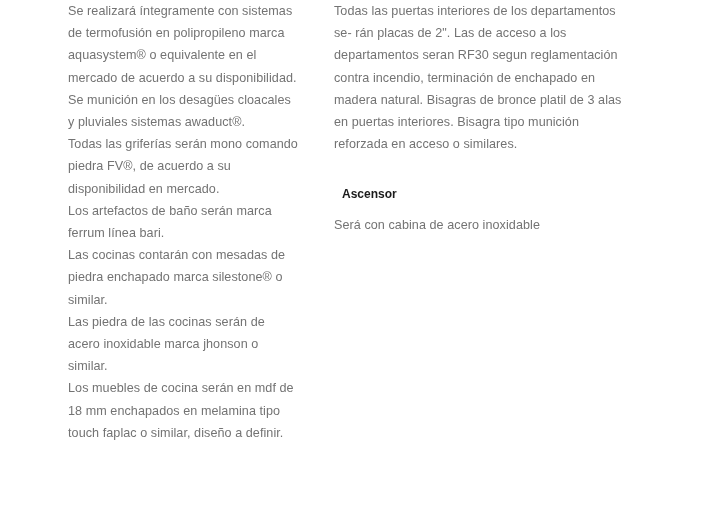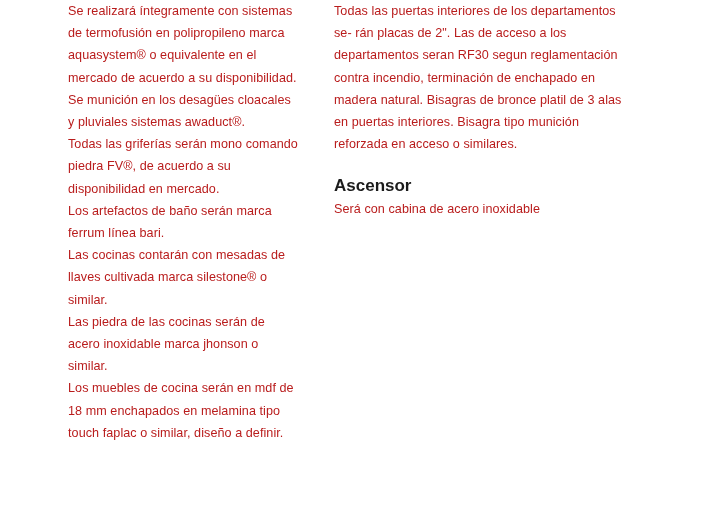--- a/index.html
+++ b/index.html
@@ -39,27 +39,27 @@
   }
   .col-right {
     width: 300px;
     padding-left: 8px;
   }
   p.para {
     margin: 0 0 0 0;
     font-size: 12.6px;
     line-height: 22.2px;
     letter-spacing: 0.005em;
-    color: #b91c1c;
+    color: #737373;
     text-align: left;
     font-weight: 400;
   }
   h3.heading {
-    margin: 0;
-    font-size: 17px;
+    margin: 8px;
+    font-size: 12px;
     line-height: 22.2px;
     font-weight: 700;
     color: #1b1b1b;
   }
   .spacer-md { height: 20px; }
   .clip-top {
     
     margin-top: -2px;
   }
 </style>
@@ -67,21 +67,21 @@
 <body>
 
 <div class="page">
   <div class="columns">
 
     <div class="col col-left">
       <p class="para clip-top">Se realizará íntegramente con sistemas de termofusión en polipropileno marca aquasystem® o equivalente en el mercado de acuerdo a su disponibilidad.</p>
       <p class="para">Se munición en los desagües cloacales y pluviales sistemas awaduct®.</p>
       <p class="para">Todas las griferías serán mono comando piedra FV®, de acuerdo a su disponibilidad en mercado.</p>
       <p class="para">Los artefactos de baño serán marca ferrum línea bari.</p>
-      <p class="para">Las cocinas contarán con mesadas de llaves cultivada marca silestone® o similar.</p>
+      <p class="para">Las cocinas contarán con mesadas de piedra enchapado marca silestone® o similar.</p>
       <p class="para">Las piedra de las cocinas serán de acero inoxidable marca jhonson o similar.</p>
       <p class="para">Los muebles de cocina serán en mdf de 18 mm enchapados en melamina tipo touch faplac o similar, diseño a definir.</p>
 
     </div>
 
     <div class="col col-right">
       <p class="para clip-top">Todas las puertas interiores de los departamentos se- rán placas de 2". Las de acceso a los departamentos seran RF30 segun reglamentación contra incendio, terminación de enchapado en madera natural. Bisagras de bronce platil de 3 alas en puertas interiores. Bisagra tipo munición reforzada en acceso o similares.</p>
       <div class="spacer-md"></div>
       <h3 class="heading">Ascensor</h3>
       <p class="para">Será con cabina de acero inoxidable</p>

